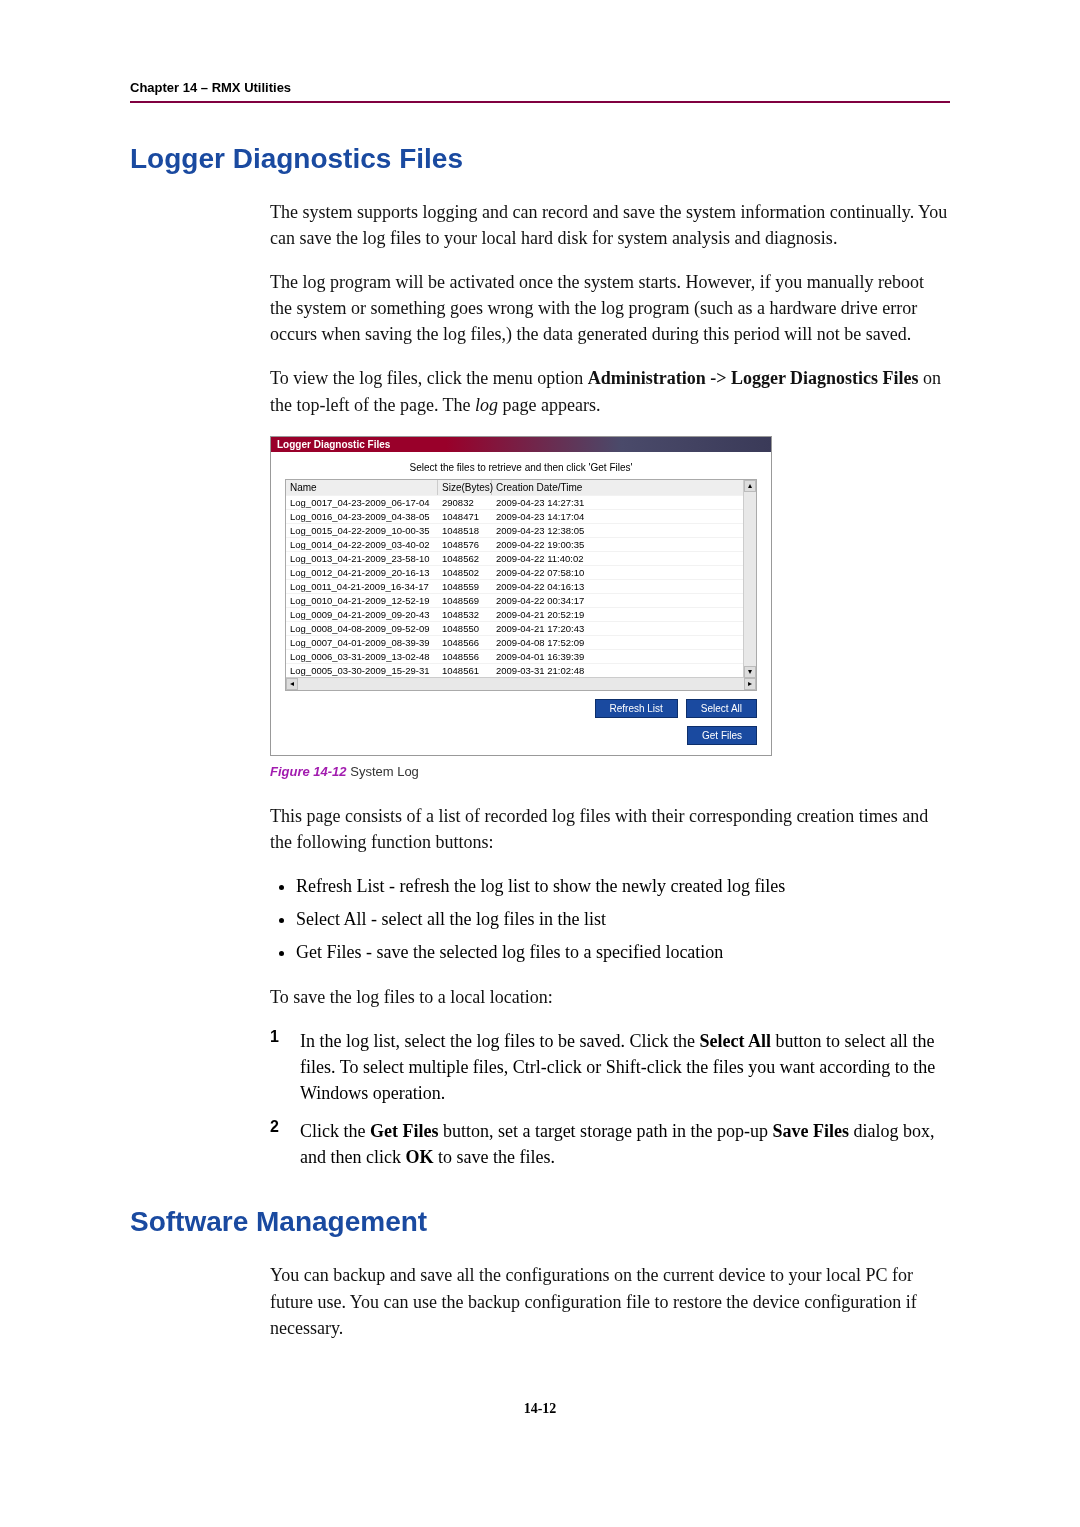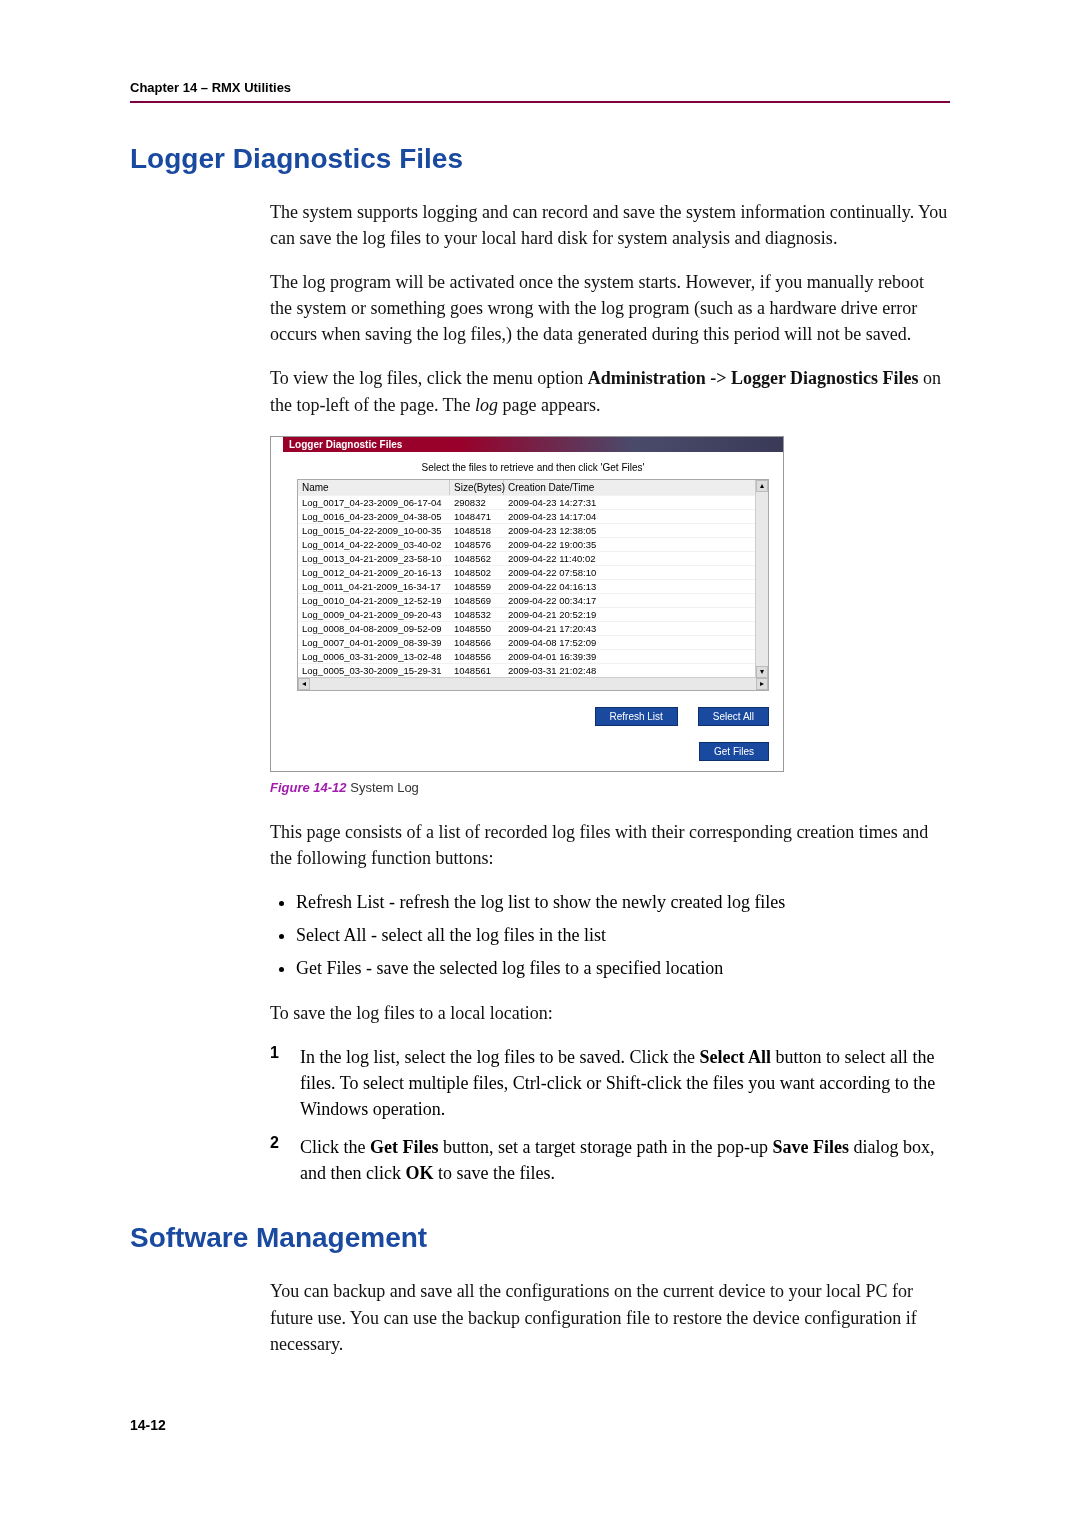--- a/index.html
+++ b/index.html
@@ -46,21 +46,20 @@
   .screenshot {
     margin: 12px 0 8px 0;
   }
   .ss-win {
     width: 500px;
     border: 1px solid #999;
     font-family: Tahoma, Arial, sans-serif;
     font-size: 10px;
     color: #000;
     background: #fff;
-    padding-left: 12px;
   }
   .ss-titlebar {
     background: linear-gradient(90deg,#99002a 0%, #99002a 35%, #4a4a6a 70%, #3a3a58 100%);
     color: #fff;
     font-weight: bold;
     padding: 2px 6px;
     font-size: 10px;
   }
   .ss-inner {
     padding: 10px 14px 10px 14px;
@@ -124,22 +123,22 @@
     background: #ddd;
     border: 1px solid #bbb;
     box-sizing: border-box;
     font-size: 8px;
     line-height: 10px;
     text-align: center;
   }
   .ss-btnrow {
     display: flex;
     justify-content: flex-end;
-    gap: 20px;
-    margin-top: 16px;
+    gap: 8px;
+    margin-top: 8px;
     flex-wrap: wrap;
   }
   .ss-btn {
     background: #1a4aa0;
     color: #fff;
     font-size: 10px;
     padding: 3px 14px;
     border: 1px solid #0d2f6b;
   }
   .fig-caption {
@@ -173,24 +172,25 @@
     font-weight: bold;
     font-size: 16px;
     width: 30px;
     flex-shrink: 0;
   }
   .numstep .txt {
     font-size: 18px;
     line-height: 1.45;
   }
   .pagenum {
-    font-family: Liberation Sans, sans-serif;
+    font-family: Liberation Serif, serif;
     font-weight: bold;
     font-size: 14px;
     margin-top: 60px;
+    text-align: center;
   }
 </style>
 </head>
 <body>
 
 <div class="page">
   <div class="chapter-line">Chapter 14 – RMX Utilities</div>
   <hr class="rule">
 
   <h1 class="section">Logger Diagnostics Files</h1>

